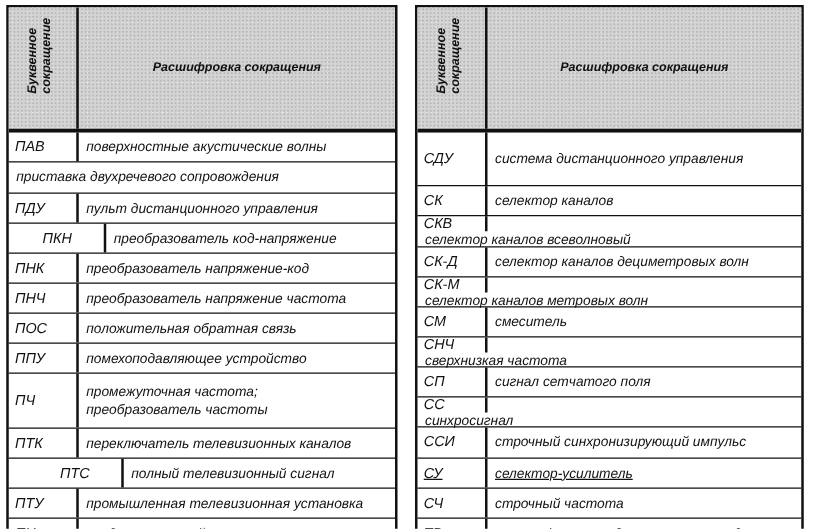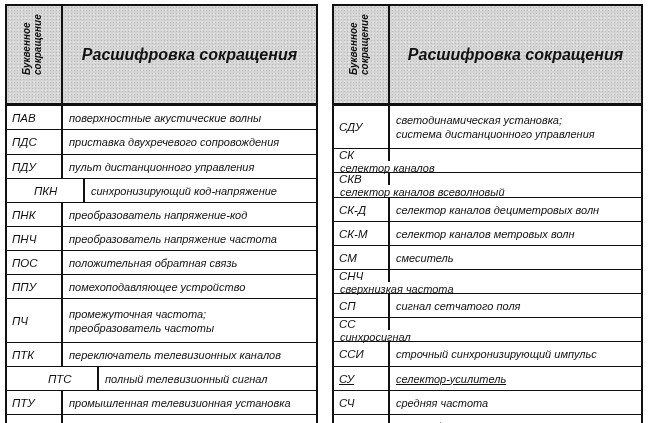--- a/index.html
+++ b/index.html
@@ -11,21 +11,21 @@
     .head { display: flex; height: 97px; border-bottom: 3px solid #111;
             background-color: #d4d4d4;
             background-image: radial-gradient(#b8b8b8 0.6px, transparent 0.8px), radial-gradient(#eeeeee 0.6px, transparent 0.8px);
             background-size: 3px 3px, 4px 4px; background-position: 0 0, 1px 2px; }
     .head .c1 { width: 56px; border-right: 2px solid #111; position: relative; box-sizing: border-box; }
     .head .c2 { flex: 1; display: flex; align-items: center; justify-content: center; }
     .vert { position: absolute; left: 50%; bottom: 6px; transform-origin: 0 0;
             transform: translate(-13px, 0) rotate(-90deg); white-space: nowrap;
             font-weight: bold; font-style: italic; font-size: 10px; line-height: 11px; text-align: left; }
     .vert span { display: block; }
-    .hdr-title { font-weight: bold; font-style: italic; font-size: 16px; }
+    .hdr-title { font-weight: bold; font-style: italic; font-size: 10px; }
     .row { display: flex; border-bottom: 1.5px solid #111; box-sizing: border-box; }
     .row:last-child { border-bottom: none; }
     .row .abbr { width: 56px; border-right: 2px solid #111; box-sizing: border-box;
                  font-style: italic; font-size: 11.5px; padding-left: 5px; display: flex; align-items: center; }
     .row .desc { flex: 1; font-style: italic; font-size: 11px; padding-left: 6px; display: flex; flex-direction: column; justify-content: center; line-height: 14px; }
   </style>
 </head>
 <body>
 
 <div class="tbl left">
@@ -41,35 +41,34 @@
     </div>
   </div>
   <div class="body">
       <div class="row" style="height: 24px;">
         <div class="abbr">ПАВ</div>
         <div class="desc">
           <span>поверхностные акустические волны</span>
         </div>
       </div>
       <div class="row" style="height: 25px;">
-        <div class="abbr">ПДС</div>
         <div class="desc">
           <span>приставка двухречевого сопровождения</span>
         </div>
       </div>
       <div class="row" style="height: 24px; justify-content: space-between;">
         <div class="abbr">ПДУ</div>
         <div class="desc">
           <span>пульт дистанционного управления</span>
         </div>
       </div>
       <div class="row" style="height: 24px; padding-left: 22px;">
         <div class="abbr">ПКН</div>
         <div class="desc">
-          <span>синхронизирующий код-напряжение</span>
+          <span>преобразователь код-напряжение</span>
         </div>
       </div>
       <div class="row" style="height: 24px;">
         <div class="abbr">ПНК</div>
         <div class="desc">
           <span>преобразователь напряжение-код</span>
         </div>
       </div>
       <div class="row" style="height: 24px;">
         <div class="abbr">ПНЧ</div>
@@ -132,43 +131,42 @@
       </div>
     </div>
     <div class="c2">
       <span class="hdr-title">Расшифровка сокращения</span>
     </div>
   </div>
   <div class="body">
       <div class="row" style="height: 43px;">
         <div class="abbr">СДУ</div>
         <div class="desc">
-          <span>светодинамическая установка;</span>
           <span>система дистанционного управления</span>
         </div>
       </div>
-      <div class="row" style="height: 24px; flex-direction: column;">
+      <div class="row" style="height: 24px;">
         <div class="abbr">СК</div>
         <div class="desc">
           <span>селектор каналов</span>
         </div>
       </div>
       <div class="row" style="height: 25px; flex-direction: column;">
         <div class="abbr">СКВ</div>
         <div class="desc">
           <span>селектор каналов всеволновый</span>
         </div>
       </div>
       <div class="row" style="height: 24px;">
         <div class="abbr">СК-Д</div>
         <div class="desc">
           <span>селектор каналов дециметровых волн</span>
         </div>
       </div>
-      <div class="row" style="height: 24px;">
+      <div class="row" style="height: 24px; flex-direction: column;">
         <div class="abbr">СК-М</div>
         <div class="desc">
           <span>селектор каналов метровых волн</span>
         </div>
       </div>
       <div class="row" style="height: 24px;">
         <div class="abbr">СМ</div>
         <div class="desc">
           <span>смеситель</span>
         </div>
@@ -199,21 +197,21 @@
       </div>
       <div class="row" style="height: 24px; text-decoration: underline;">
         <div class="abbr">СУ</div>
         <div class="desc">
           <span>селектор-усилитель</span>
         </div>
       </div>
       <div class="row" style="height: 24px;">
         <div class="abbr">СЧ</div>
         <div class="desc">
-          <span>средняя частота</span>
+          <span>строчный частота</span>
         </div>
       </div>
       <div class="row" style="height: 24px;">
         <div class="abbr">ТВ</div>
         <div class="desc">
           <span>тропосферные радиоволны; телевидение</span>
         </div>
       </div>
     </div>
 </div>

